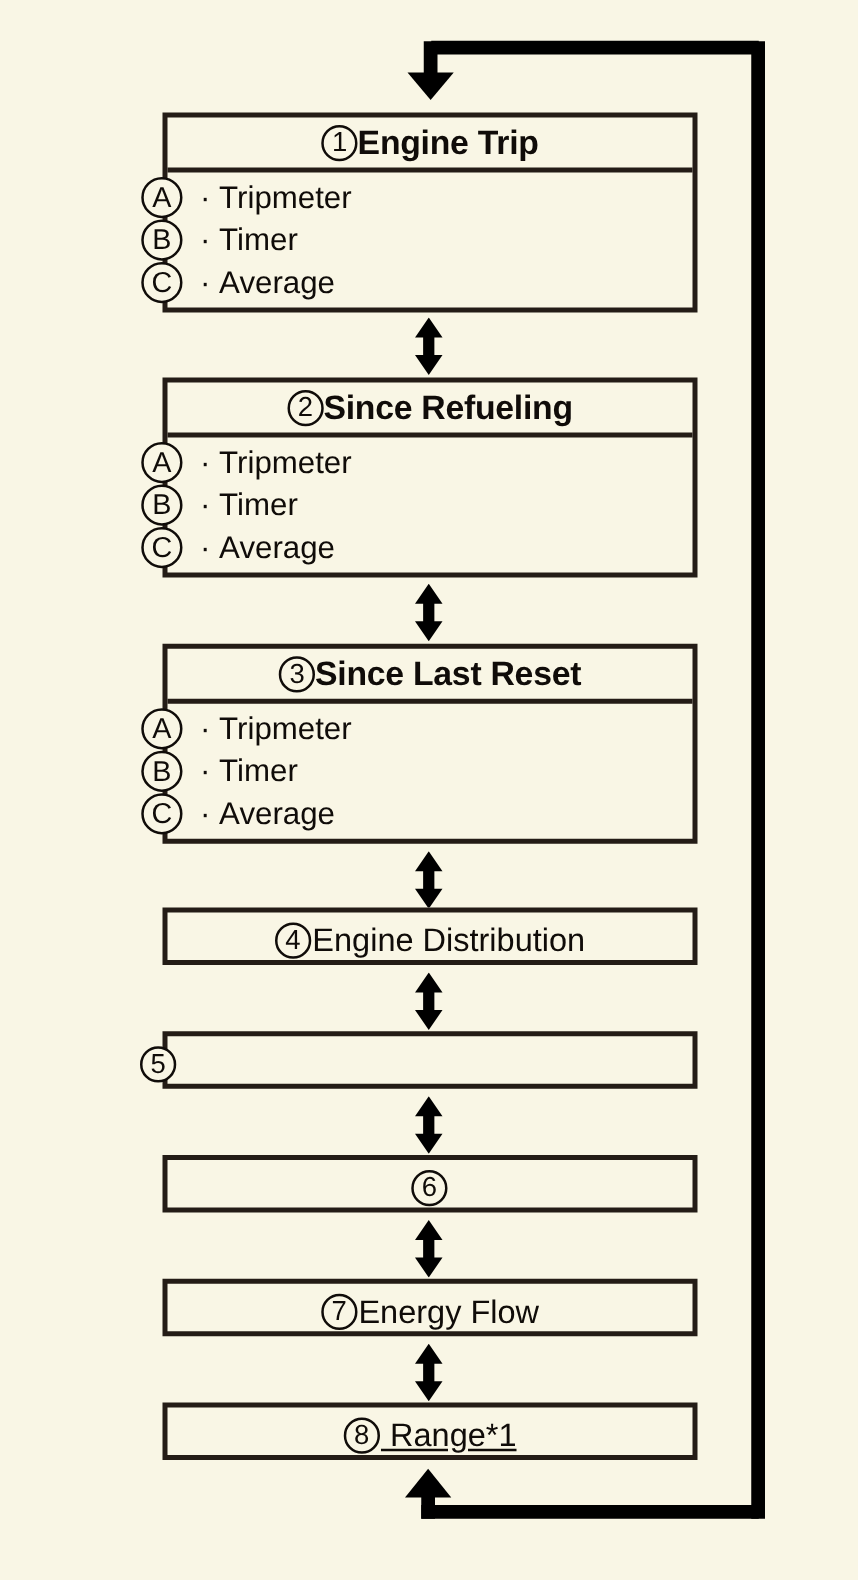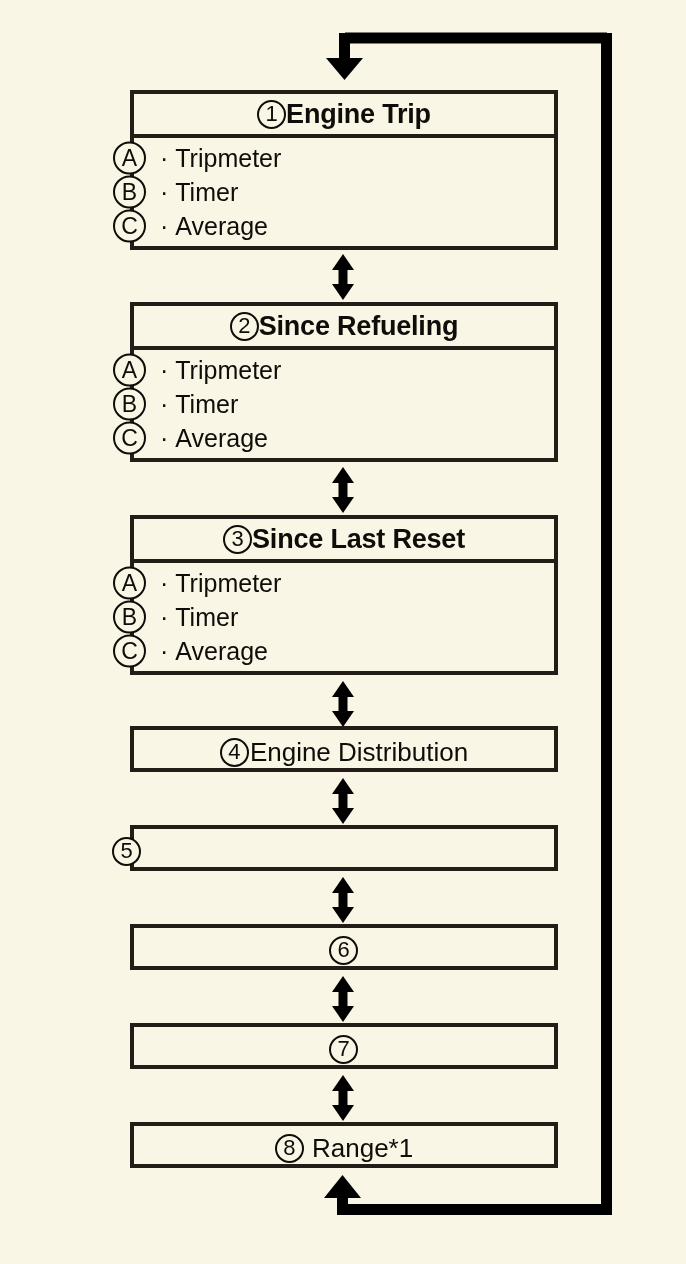--- a/index.html
+++ b/index.html
@@ -264,23 +264,24 @@
 
   <div class="box" style="left:130px; top:924px; width:428px; height:46px;">
     <div class="simple">
       <span class="num">6</span>
     </div>
   </div>
 
   <div class="box" style="left:130px; top:1023px; width:428px; height:46px;">
     <div class="simple">
       <span class="num">7</span>
+      <span>Energy Flow</span>
     </div>
   </div>
 
   <div class="box" style="left:130px; top:1122px; width:428px; height:46px;">
     <div class="simple">
       <span class="num">8</span>
-      <span style="white-space:pre;"> Range*1</span>
+      <span style="white-space:pre;text-decoration:underline;"> Range*1</span>
     </div>
   </div>
 
 </div>
 
 </body></html>

